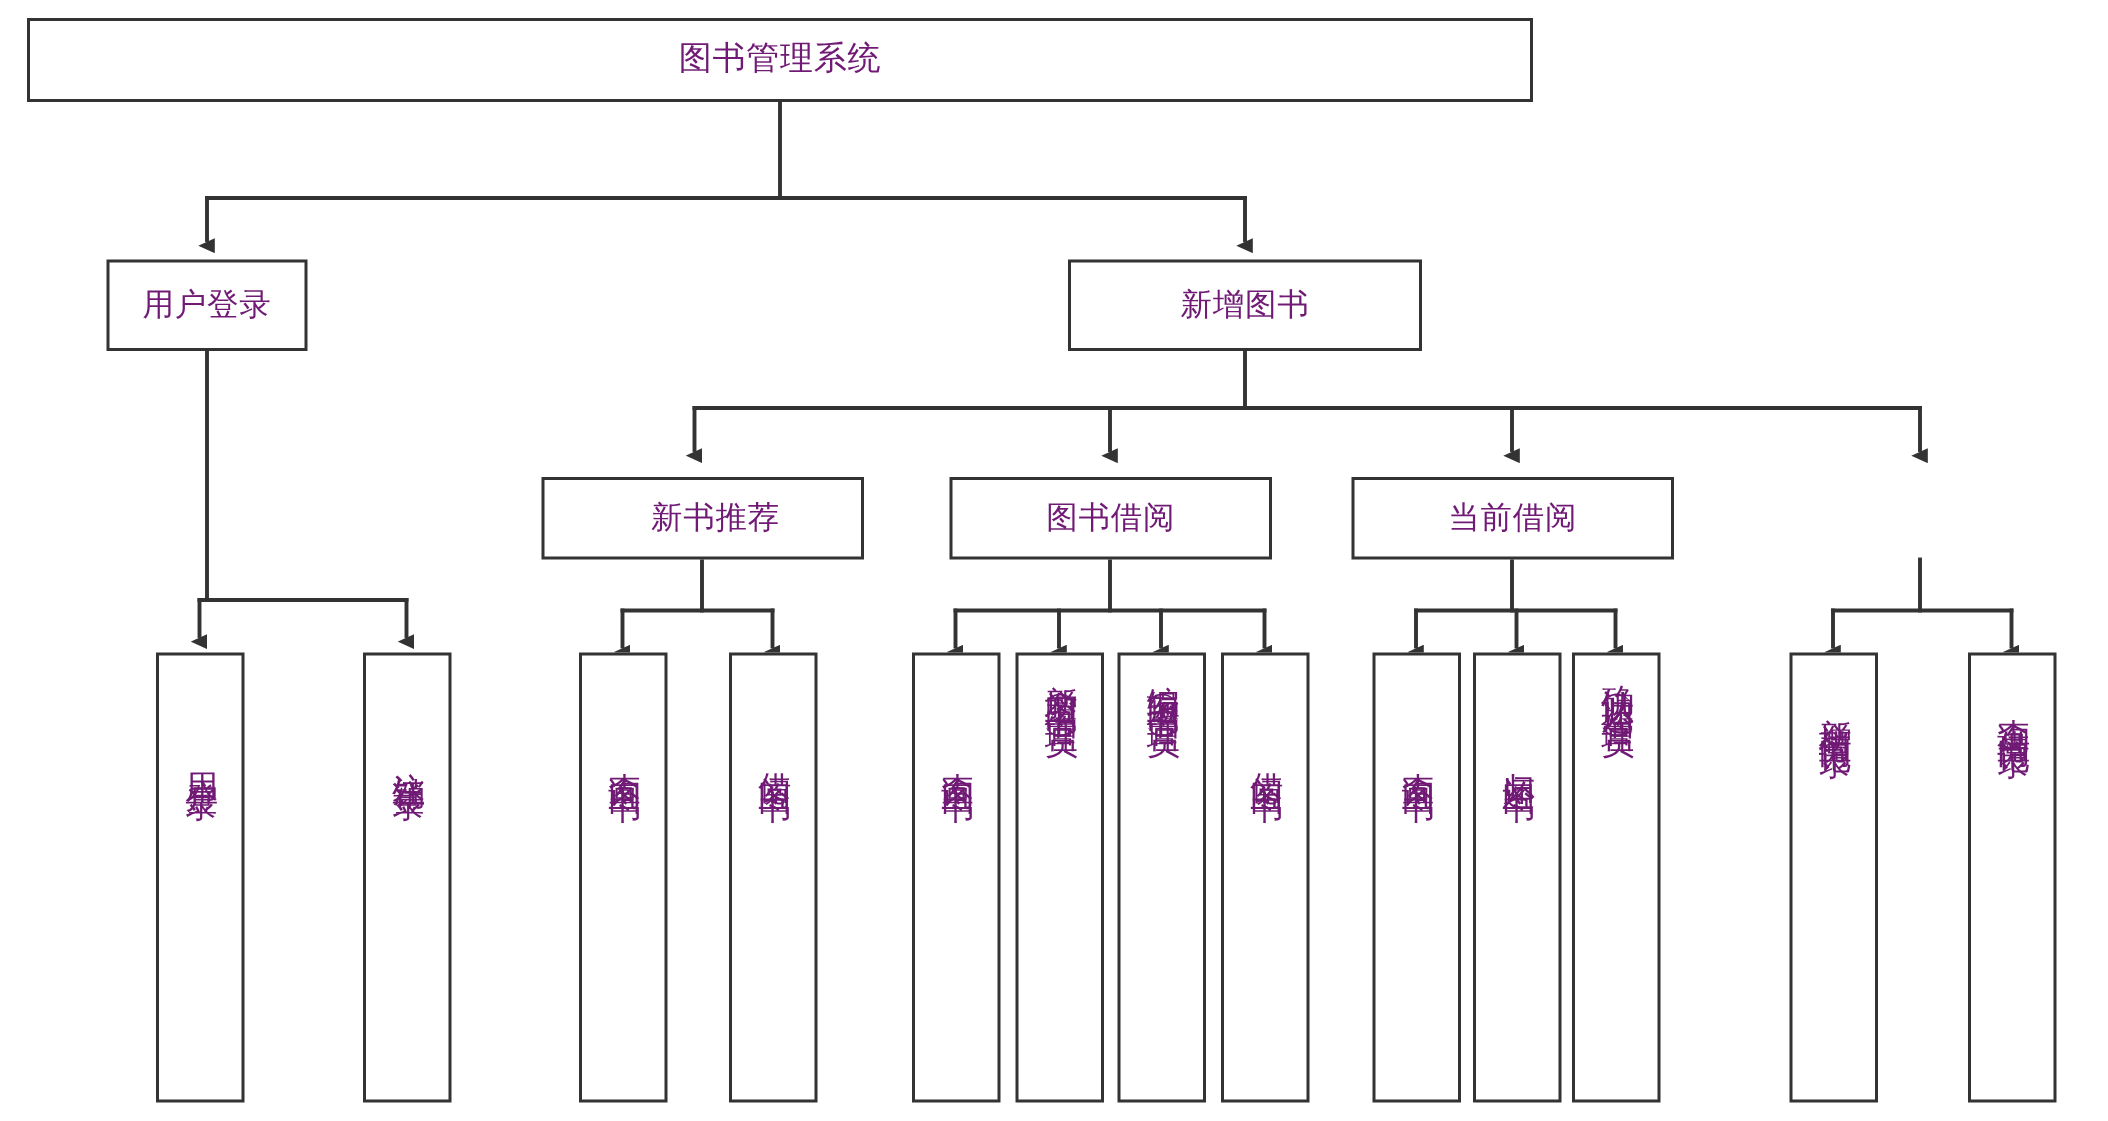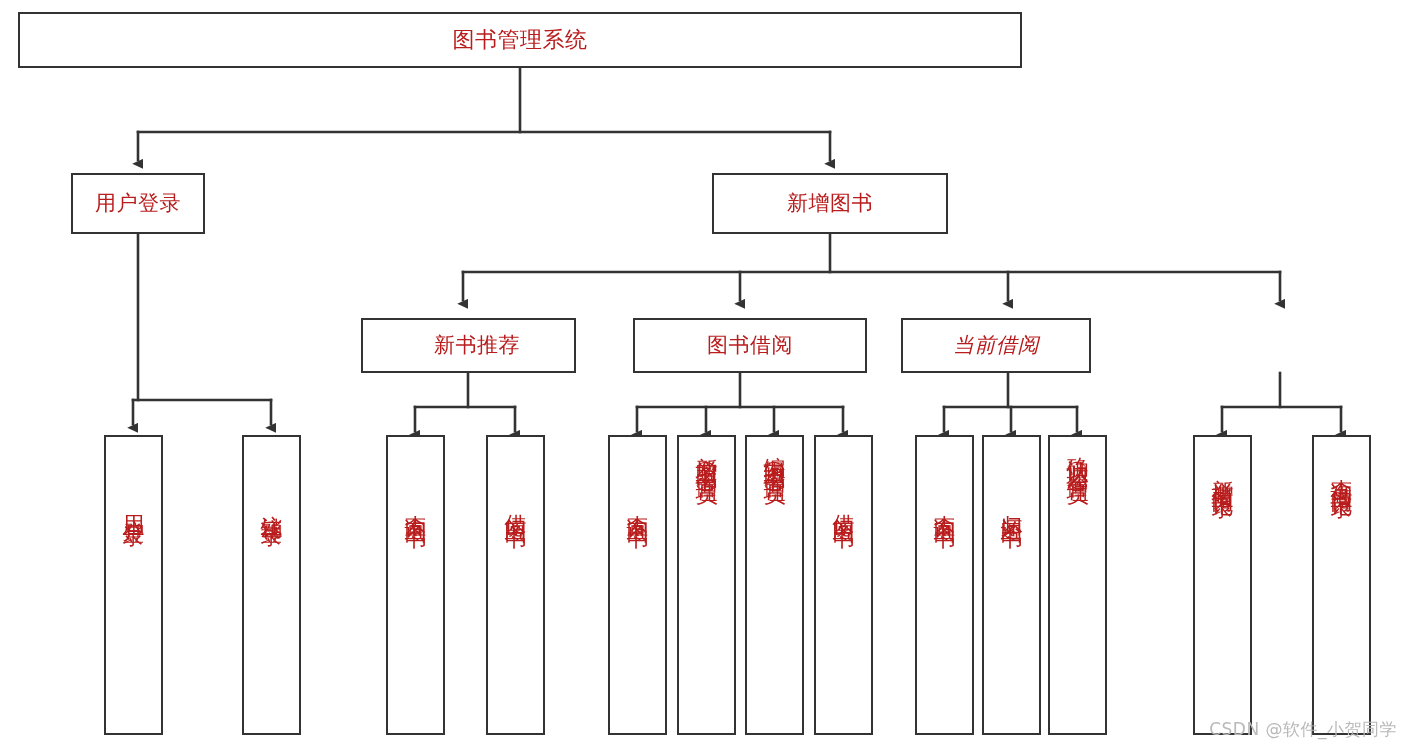--- a/index.html
+++ b/index.html
@@ -25,21 +25,21 @@
     pointer-events: none;
   }
   .node {
     position: absolute;
     box-sizing: border-box;
     border: 2.5px solid #333333;
     background: #ffffff;
     display: flex;
     align-items: center;
     justify-content: center;
-    color: #b91c1c;
+    color: #701a75;
   }
   .node .label {
     display: block;
     text-align: center;
     line-height: 1.22;
     letter-spacing: 0.5px;
     white-space: pre;
   }
   
   .node.horiz .label {
@@ -139,25 +139,25 @@
   </div>
 
   <div class="node horiz" style="left:712px; top:173px; width:236px; height:61px;">
     <span class="label">新增图书</span>
   </div>
 
   <div class="node horiz" style="left:361px; top:318px; width:215px; height:55px;padding-left:17px;">
     <span class="label">新书推荐</span>
   </div>
 
-  <div class="node horiz" style="left:633px; top:318px; width:234px; height:55px;">
+  <div class="node horiz" style="left:633px; top:318px; width:215px; height:55px;">
     <span class="label">图书借阅</span>
   </div>
 
-  <div class="node horiz" style="left:901px; top:318px; width:190px; height:55px;font-style:italic;">
+  <div class="node horiz" style="left:901px; top:318px; width:215px; height:55px;">
     <span class="label">当前借阅</span>
   </div>
 
 
   <div class="node vert short" style="left:104px; top:435px; width:59px; height:300px;">
     <span class="label">用户登录</span>
   </div>
   <div class="node vert short" style="left:242px; top:435px; width:59px; height:300px;">
     <span class="label">注销登录</span>
   </div>
@@ -192,15 +192,14 @@
     <span class="label">确认归还（管理员）</span>
   </div>
 
   <div class="node vert mid" style="left:1193px; top:435px; width:59px; height:300px;">
     <span class="label">新增借阅记录</span>
   </div>
   <div class="node vert mid" style="left:1312px; top:435px; width:59px; height:300px;">
     <span class="label">查询借阅记录</span>
   </div>
 
-  <div class="watermark">CSDN @软件_小贺同学</div>
 
 </div>
 
 </body></html>

